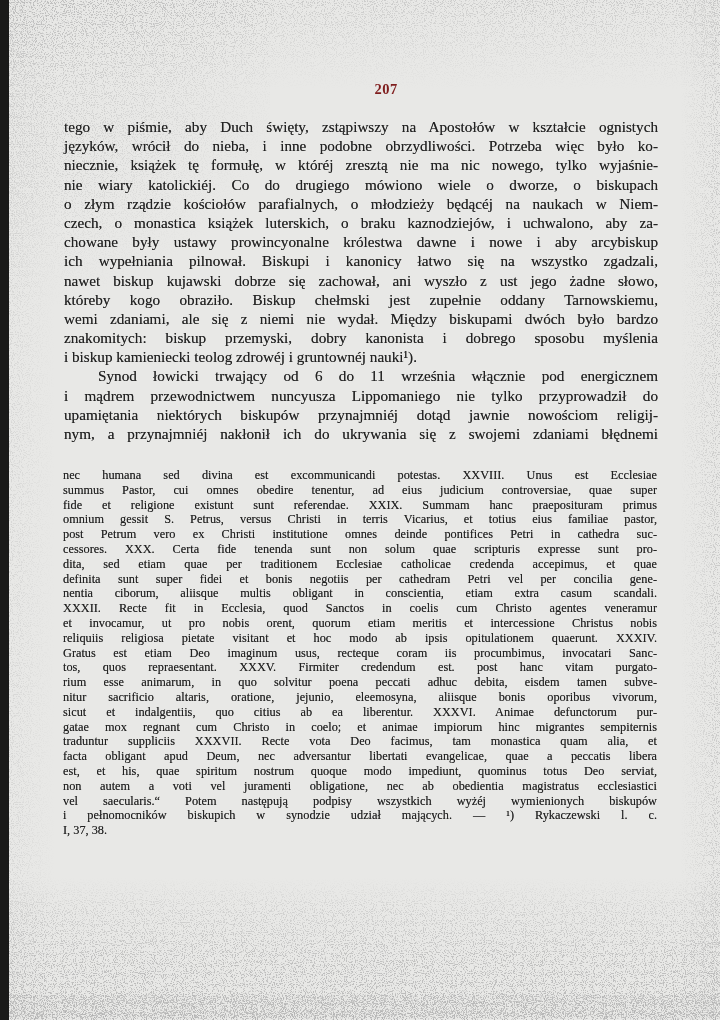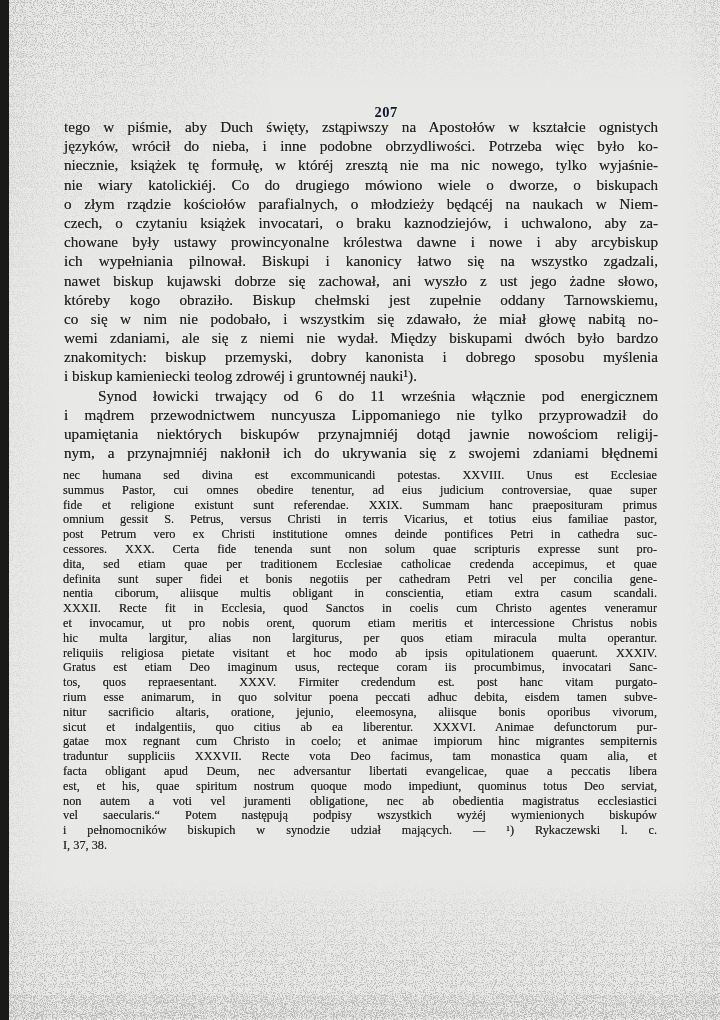--- a/index.html
+++ b/index.html
@@ -64,22 +64,21 @@
   }
   
   .page-number {
     position: absolute;
     left: 336px; top: 81px;
     width: 100px;
     text-align: center;
     font-size: 14.5px;
     font-weight: 700;
     letter-spacing: .5px;
-    color: #0f172a;
-    margin-top: 23px;
+    color: #7f1d1d;
   }
   .body-text {
     position: absolute;
     left: 64px; top: 117px;
     width: 594px;
   }
   .body-line {
     font-size: 15.2px;
     line-height: 19.2px;
     height: 19.2px;
@@ -138,26 +137,25 @@
   <div class="edge-left"></div>
 
   <div class="page-number">207</div>
 
   <div class="body-text">
     <div class="body-line">tego w piśmie, aby Duch święty, zstąpiwszy na Apostołów w kształcie ognistych</div>
     <div class="body-line">języków, wrócił do nieba, i inne podobne obrzydliwości.  Potrzeba więc było ko-</div>
     <div class="body-line">niecznie, książek tę formułę, w któréj zresztą nie ma nic nowego, tylko wyjaśnie-</div>
     <div class="body-line">nie wiary katolickiéj.  Co do drugiego mówiono wiele o dworze, o biskupach</div>
     <div class="body-line">o złym rządzie kościołów parafialnych, o młodzieży będącéj na naukach w Niem-</div>
-    <div class="body-line">czech, o czytaniu książek invocatari, o braku kaznodziejów, i uchwalono, aby za-</div>
+    <div class="body-line">czech, o monastica książek luterskich, o braku kaznodziejów, i uchwalono, aby za-</div>
     <div class="body-line">chowane były ustawy prowincyonalne królestwa dawne i nowe i aby arcybiskup</div>
     <div class="body-line">ich wypełniania pilnował.  Biskupi i kanonicy łatwo się na wszystko zgadzali,</div>
     <div class="body-line">nawet biskup kujawski dobrze się zachował, ani wyszło z ust jego żadne słowo,</div>
     <div class="body-line">któreby kogo obraziło.  Biskup chełmski jest zupełnie oddany Tarnowskiemu,</div>
-    <div class="body-line">co się w nim nie podobało, i wszystkim się zdawało, że miał głowę nabitą no-</div>
     <div class="body-line">wemi zdaniami, ale się z niemi nie wydał.  Między biskupami dwóch było bardzo</div>
     <div class="body-line">znakomitych: biskup przemyski, dobry kanonista i dobrego sposobu myślenia</div>
     <div class="body-line end">i biskup kamieniecki teolog zdrowéj i gruntownéj nauki¹).</div>
     <div class="body-line indent">Synod łowicki trwający od 6 do 11 września włącznie pod energicznem</div>
     <div class="body-line">i mądrem przewodnictwem nuncyusza Lippomaniego nie tylko przyprowadził do</div>
     <div class="body-line">upamiętania niektórych biskupów przynajmniéj dotąd jawnie nowościom religij-</div>
     <div class="body-line">nym, a przynajmniéj nakłonił ich do ukrywania się z swojemi zdaniami błędnemi</div>
   </div>
 
   <div class="footnote-text">
@@ -165,21 +163,20 @@
     <div class="fn-line">summus Pastor, cui omnes obedire tenentur, ad eius judicium controversiae, quae super</div>
     <div class="fn-line">fide et religione existunt sunt referendae.  XXIX. Summam hanc praeposituram primus</div>
     <div class="fn-line">omnium gessit S. Petrus, versus Christi in terris Vicarius, et totius eius familiae pastor,</div>
     <div class="fn-line">post Petrum vero ex Christi institutione omnes deinde pontifices Petri in cathedra suc-</div>
     <div class="fn-line">cessores.  XXX. Certa fide tenenda sunt non solum quae scripturis expresse sunt pro-</div>
     <div class="fn-line">dita, sed etiam quae per traditionem Ecclesiae catholicae credenda accepimus, et quae</div>
     <div class="fn-line">definita sunt super fidei et bonis negotiis per cathedram Petri vel per concilia gene-</div>
     <div class="fn-line">nentia ciborum, aliisque multis obligant in conscientia, etiam extra casum scandali.</div>
     <div class="fn-line">XXXII.  Recte fit in Ecclesia, quod Sanctos in coelis cum Christo agentes veneramur</div>
     <div class="fn-line">et invocamur, ut pro nobis orent, quorum etiam meritis et intercessione Christus nobis</div>
-    <div class="fn-line">hic multa largitur, alias non largiturus, per quos etiam miracula multa operantur.</div>
     <div class="fn-line">reliquiis religiosa pietate visitant et hoc modo ab ipsis opitulationem quaerunt.  XXXIV.</div>
     <div class="fn-line">Gratus est etiam Deo imaginum usus, recteque coram iis procumbimus, invocatari Sanc-</div>
     <div class="fn-line">tos, quos repraesentant.  XXXV.  Firmiter credendum est. post hanc vitam purgato-</div>
     <div class="fn-line">rium esse animarum, in quo solvitur poena peccati adhuc debita, eisdem tamen subve-</div>
     <div class="fn-line">nitur sacrificio altaris, oratione, jejunio, eleemosyna, aliisque bonis oporibus vivorum,</div>
     <div class="fn-line">sicut et indalgentiis, quo citius ab ea liberentur.  XXXVI. Animae defunctorum pur-</div>
     <div class="fn-line">gatae mox regnant cum Christo in coelo; et animae impiorum hinc migrantes sempiternis</div>
     <div class="fn-line">traduntur suppliciis  XXXVII.  Recte vota Deo facimus, tam monastica quam alia, et</div>
     <div class="fn-line">facta obligant apud Deum, nec adversantur libertati evangelicae, quae a peccatis libera</div>
     <div class="fn-line">est, et his, quae spiritum nostrum quoque modo impediunt, quominus totus Deo serviat,</div>

